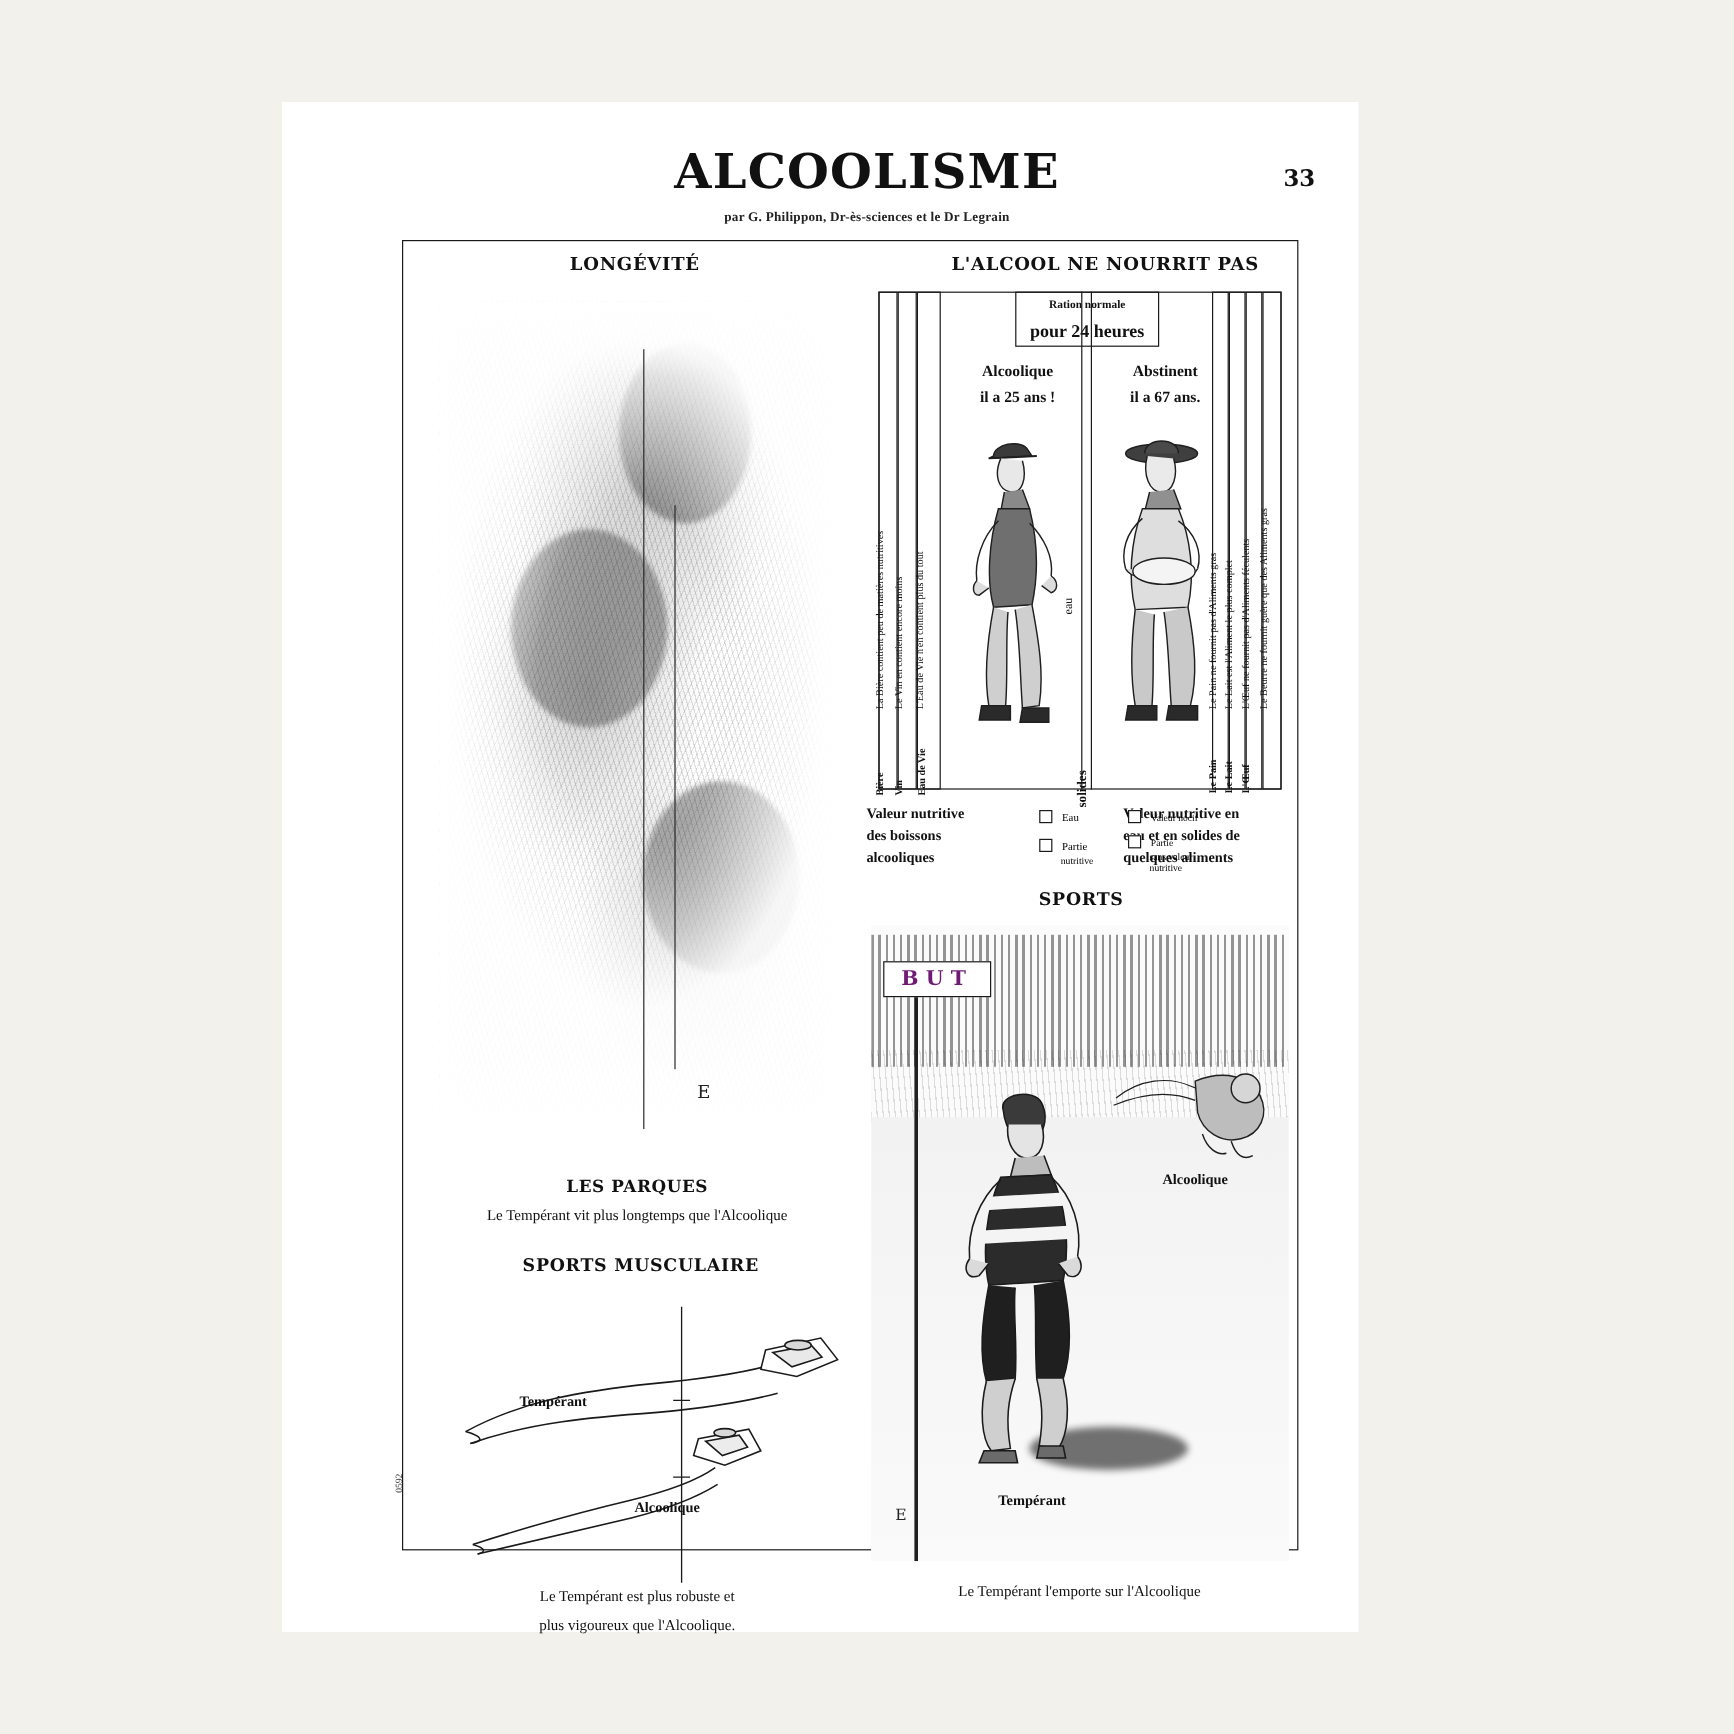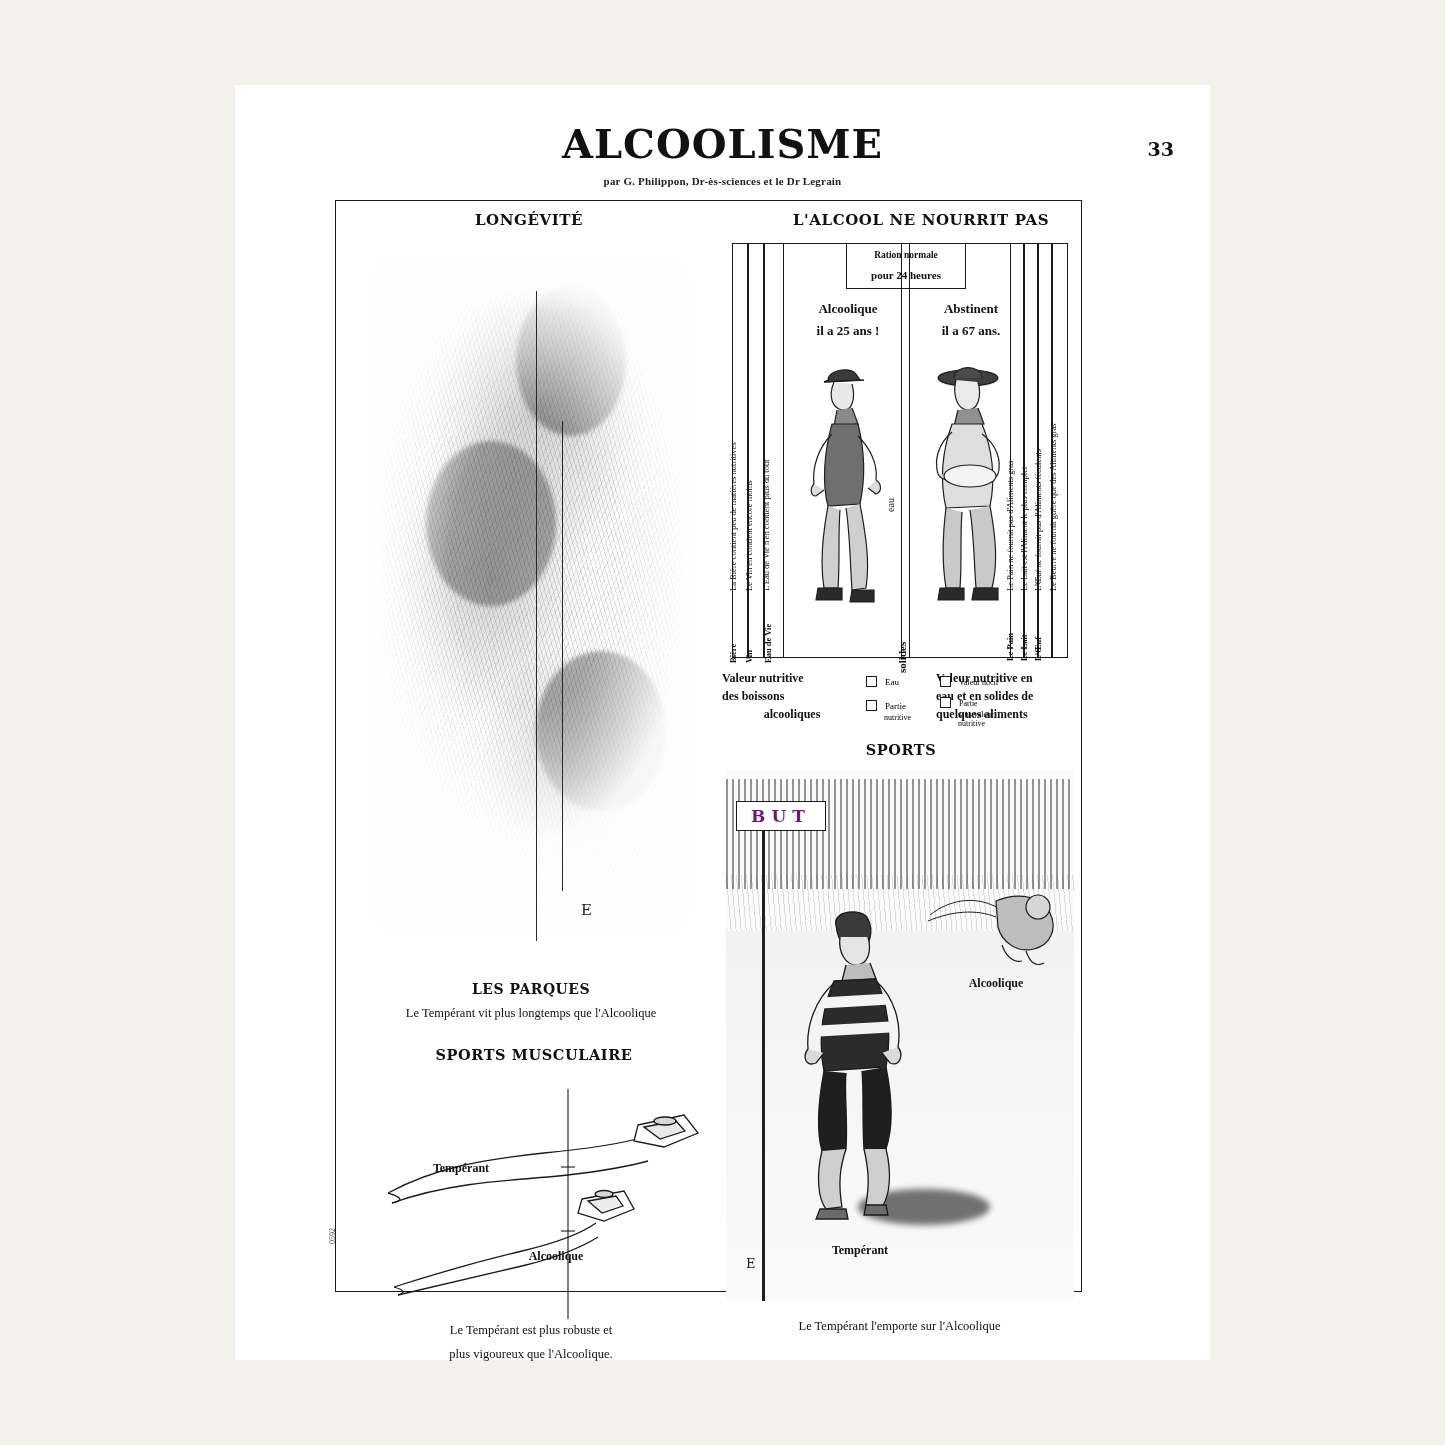--- a/index.html
+++ b/index.html
@@ -5,21 +5,21 @@
   html,body{margin:0;padding:0;}
   body{
     width:1445px;height:1445px;
     background:#f2f1eb;
     font-family:"Liberation Serif", serif;
     overflow:hidden;
   }
   .sheet{
     position:absolute;
     left:235px;top:85px;
-    width:975px;height:1275px;
+    width:897px;height:1275px;
     background:#ffffff;
   }
   
   .title{
     position:absolute;left:0;top:35px;width:975px;
     text-align:center;
     font-family:"DejaVu Serif", serif;
     font-weight:bold;
     font-size:40px;
     letter-spacing:1px;
@@ -184,21 +184,21 @@
     <div class="vtxt" style="left:402px;top:380px;">La Bière contient peu de matières nutritives</div>
     <div class="vtxt" style="left:418px;top:380px;">Le Vin en contient encore moins</div>
     <div class="vtxt" style="left:435px;top:380px;">L'Eau de Vie n'en contient plus du tout</div>
 
     <div class="vtxt" style="left:402px;top:452px;font-weight:bold;">Bière</div>
     <div class="vtxt" style="left:418px;top:452px;font-weight:bold;">Vin</div>
     <div class="vtxt" style="left:437px;top:452px;font-weight:bold;">Eau de Vie</div>
 
     <div class="bx" style="left:510px;top:42px;width:120px;height:46px;"></div>
     <div class="cap" style="left:510px;top:49px;width:120px;font-size:9.5px;font-weight:bold;">Ration normale</div>
-    <div class="cap" style="left:510px;top:68px;width:120px;font-size:11px;font-weight:bold;">pour 24 heures</div>
+    <div class="cap" style="left:510px;top:68px;width:120px;font-size:15px;font-weight:bold;">pour 24 heures</div>
 
     <div class="cap" style="left:452px;top:100px;width:120px;font-size:13px;font-weight:bold;">Alcoolique</div>
     <div class="cap" style="left:452px;top:122px;width:120px;font-size:13px;font-weight:bold;">il a 25 ans !</div>
 
     <div class="art" style="left:458px;top:155px;width:110px;height:280px;">
       <svg width="110" height="280" viewBox="0 0 110 280">
         <g fill="none" stroke="#1f1f1f" stroke-width="1.2">
           <path d="M34 24 C34 14 56 10 62 18 L66 24 L30 26 Z" fill="#3a3a3a"></path>
           <path d="M30 26 L70 24" stroke-width="1.6"></path>
           <path d="M40 26 C34 40 38 52 48 54 C58 56 62 42 58 28" fill="#e8e8e8"></path>
@@ -254,21 +254,21 @@
     <div class="vtxt" style="left:693px;top:380px;">Le Lait est l'Aliment le plus complet</div>
     <div class="vtxt" style="left:707px;top:380px;">L'Œuf ne fournit pas d'Aliments féculents</div>
     <div class="vtxt" style="left:722px;top:380px;">Le Beurre ne fournit guère que des Aliments gras</div>
 
     <div class="vtxt" style="left:679px;top:450px;font-weight:bold;">Le Pain</div>
     <div class="vtxt" style="left:693px;top:450px;font-weight:bold;">Le Lait</div>
     <div class="vtxt" style="left:707px;top:450px;font-weight:bold;">L'Œuf</div>
 
     <div class="cap" style="left:386px;top:470px;width:140px;font-size:12px;font-weight:bold;text-align:left;">Valeur nutritive</div>
     <div class="cap" style="left:386px;top:488px;width:140px;font-size:12px;font-weight:bold;text-align:left;">des boissons</div>
-    <div class="cap" style="left:386px;top:506px;width:140px;font-size:12px;font-weight:bold;text-align:center;">alcooliques</div>
+    <div class="cap" style="left:386px;top:506px;width:140px;font-size:12px;font-weight:bold;text-align:left;">alcooliques</div>
 
     <div class="cap" style="left:600px;top:470px;width:150px;font-size:12px;font-weight:bold;text-align:left;">Valeur nutritive en</div>
     <div class="cap" style="left:600px;top:488px;width:150px;font-size:12px;font-weight:bold;text-align:left;">eau et en solides de</div>
     <div class="cap" style="left:600px;top:506px;width:150px;font-size:12px;font-weight:bold;text-align:left;">quelques aliments</div>
 
     <div style="position:absolute;left:530px;top:470px;width:70px;">
       <span class="sq"></span>
       <span style="font-size:9px;margin-left:4px;">Eau</span>
     </div>
     <div style="position:absolute;left:530px;top:494px;width:70px;">

